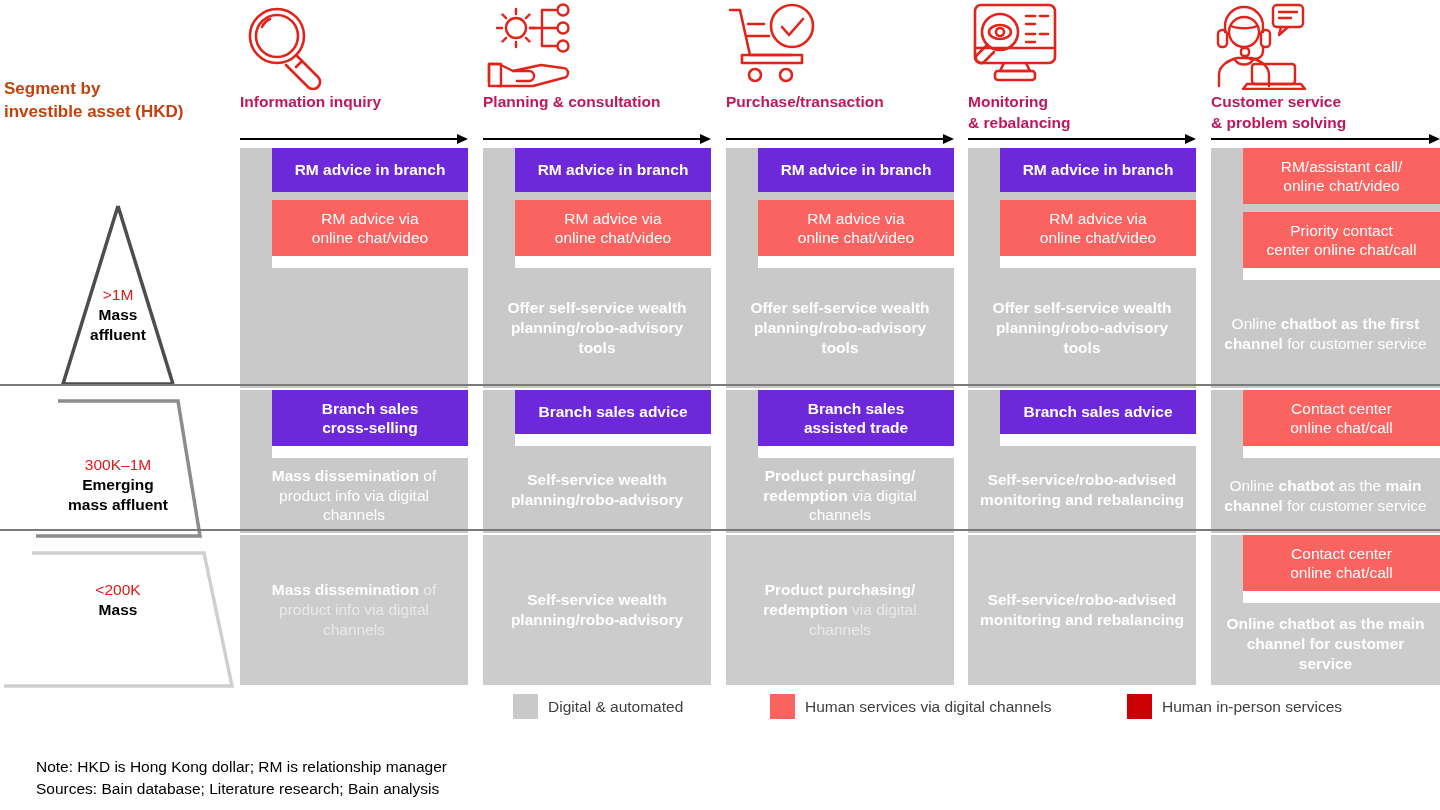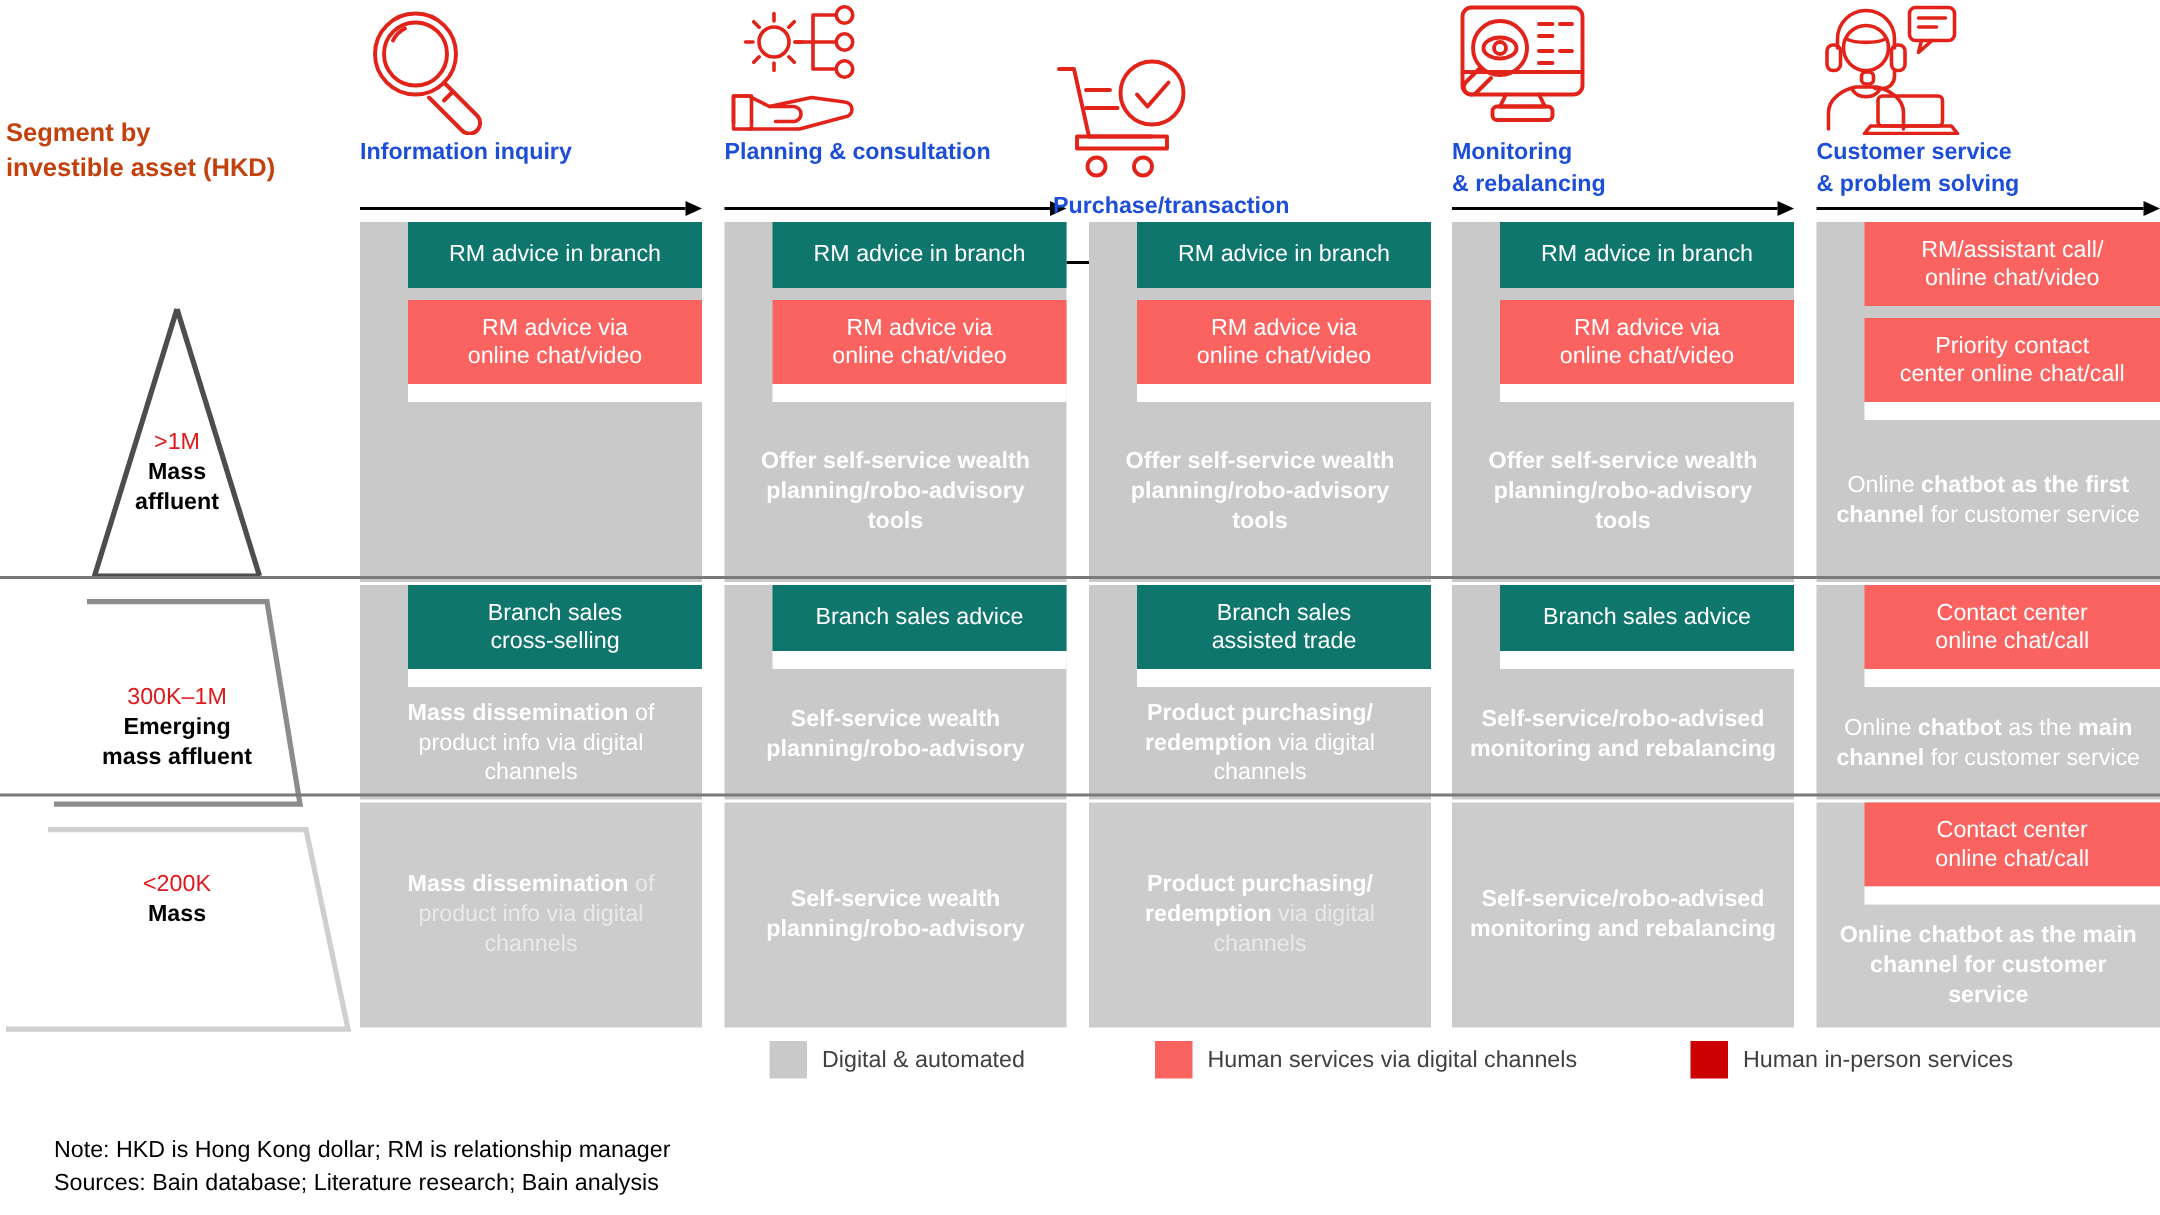--- a/index.html
+++ b/index.html
@@ -29,21 +29,21 @@
   .col-icon {
     position: absolute;
     left: 0; top: 2px;
     width: 90px; height: 88px;
   }
   .col-icon svg { display: block; }
   .col-title {
     position: absolute;
     left: 0; top: 92px;
     font-size: 15.5px; font-weight: bold; line-height: 1.33;
-    color: #1d4ed8;
+    color: #be185d;
     white-space: pre-line;
   }
   .col-arrow {
     position: absolute;
     left: 0; top: 134px;
     height: 10px;
   }
   .col-arrow .shaft {
     position: absolute; left: 0; top: 4px;
     height: 2px; background: #000;
@@ -73,21 +73,21 @@
 
   .chip {
     position: absolute;
     display: flex; align-items: center; justify-content: center;
     text-align: center;
     color: #ffffff;
     font-size: 15.5px;
     line-height: 1.24;
     padding: 3px 6px;
   }
-  .chip.dark  { background: #0f766e; font-weight: normal; }
+  .chip.dark  { background: #6d28d9; font-weight: bold; }
   .chip.pink  { background: #fb6360; font-weight: normal; }
   .chip.pink b { font-weight: normal; }
 
   .celltext {
     position: absolute;
     display: flex; align-items: center; justify-content: center;
     text-align: center;
     color: #ffffff;
     font-size: 15.5px;
     line-height: 1.28;
@@ -158,21 +158,21 @@
       <path d="M30 69l28-6 22 3a5 5 0 0 1 0 10l-30 8H16"></path>
       <path d="M6 62h12v22H6z"></path>
           </svg>
         </div>
         <div class="col-title">Planning &amp; consultation</div>
         <div class="col-arrow" style="width: 228px;">
           <div class="shaft" style="width: 217px;"></div>
           <div class="head" style="left: 217px;"></div>
         </div>
       </div>
-      <div class="col-head" style="left: 702px; width: 228px; margin-top: 36px;">
+      <div class="col-head" style="left: 726px; width: 228px;">
         <div class="col-icon">
           <svg width="96" height="88" viewBox="0 0 96 88" fill="none" stroke="#e2231a" stroke-width="2.6" stroke-linecap="round" stroke-linejoin="round">
       <circle cx="66" cy="24" r="21"></circle>
       <path d="M56 25l7 8 14-16"></path>
       <path d="M4 8h10l10 45h42"></path>
       <path d="M22 22h16M22 34h21"></path>
       <path d="M16 53h60v8H16z"></path>
       <circle cx="29" cy="73" r="6"></circle>
             <circle cx="60" cy="73" r="6"></circle>
           </svg>

